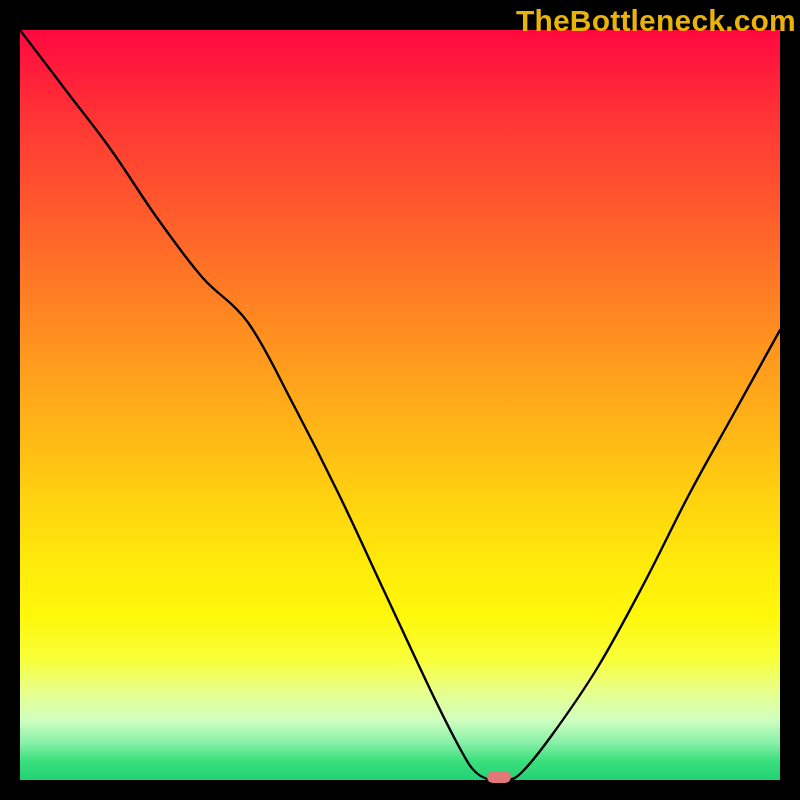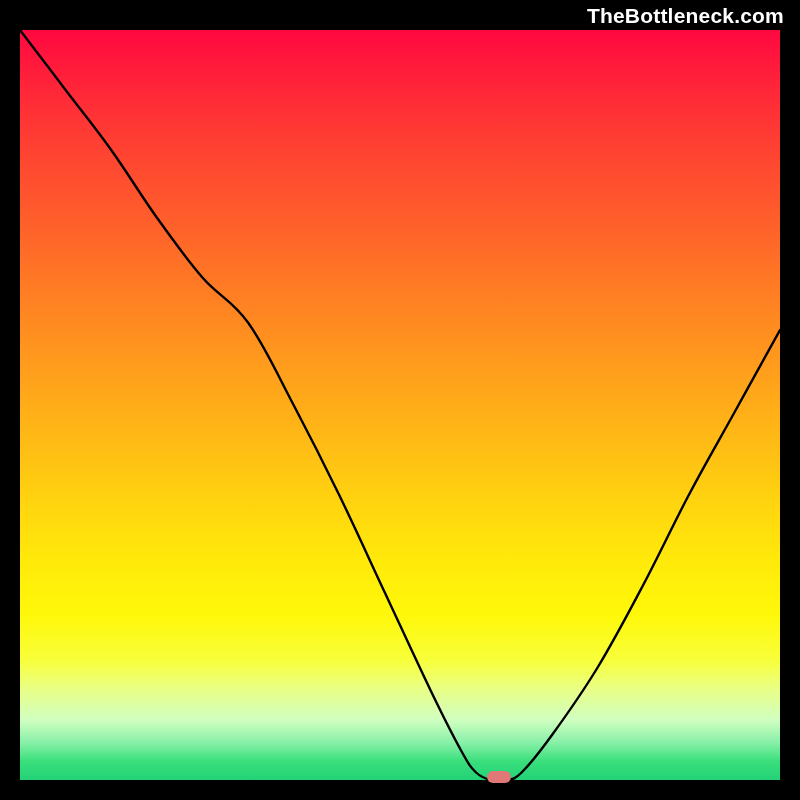--- a/index.html
+++ b/index.html
@@ -13,23 +13,23 @@
   }
   .frame {
     position: relative;
     width: 800px;
     height: 800px;
     background: #000;
   }
   .watermark {
     position: absolute;
     top: 4px;
-    right: 16px;
-    color: #ffffff;
-    font-size: 21px;
+    right: 4px;
+    color: #eab308;
+    font-size: 30px;
     font-weight: 600;
     letter-spacing: 0.2px;
     z-index: 10;
   }
   .plot-area {
     position: absolute;
     left: 20px;
     top: 30px;
     width: 760px;
     height: 750px;

